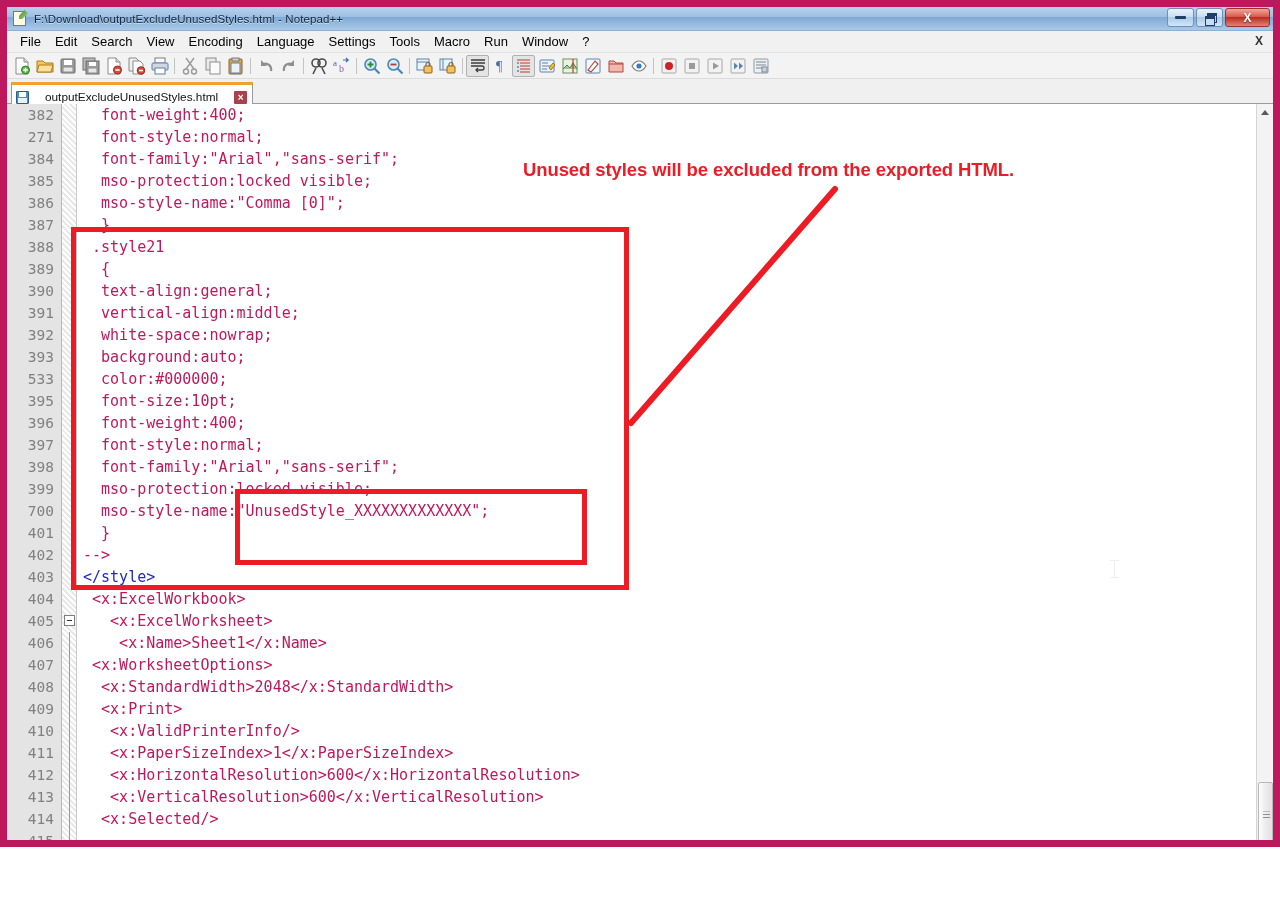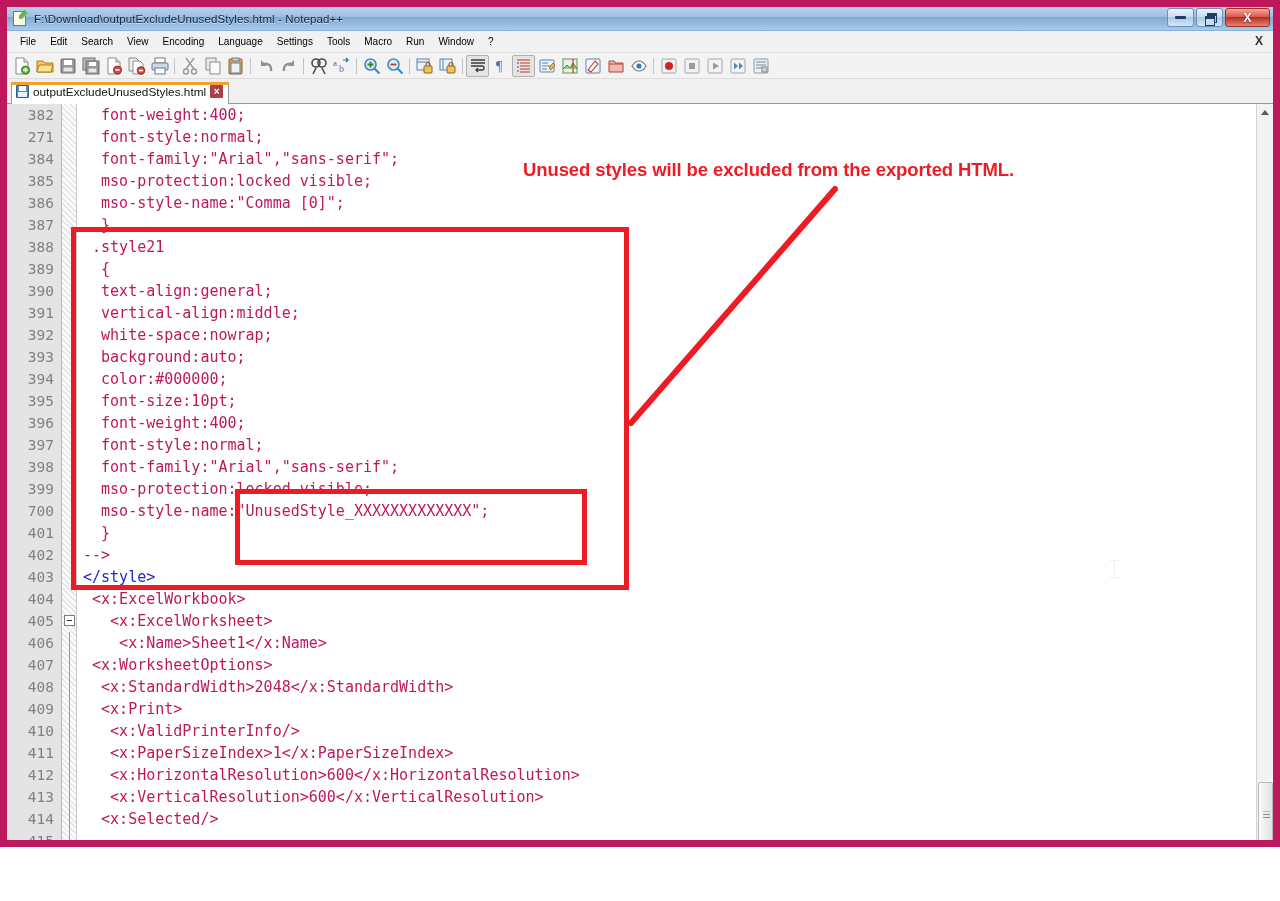--- a/index.html
+++ b/index.html
@@ -84,21 +84,21 @@
   
   .menubar {
     height: 22px;
     background: #f1f1f1;
     display: flex; align-items: center;
     padding-left: 6px;
     position: relative;
     border-bottom: 1px solid #e2e2e2;
   }
   .menu-item {
-    font-size: 10px; color: #000;
+    font-size: 13px; color: #000;
     padding: 2px 7px;
     white-space: nowrap;
   }
   .menu-close-x {
     position: absolute; right: 10px; top: 3px;
     font-size: 12px; color: #333; font-weight: 600;
   }
 
   
   .toolbar {
@@ -129,22 +129,22 @@
   
   .tabbar {
     height: 25px;
     background: #f0f0f0;
     display: flex; align-items: flex-end;
     padding-left: 4px;
     border-bottom: 1px solid #9a9a9a;
   }
   .tab {
     height: 22px;
-    display: flex; align-items: flex-start;
-    gap: 4px;
+    display: flex; align-items: flex-end;
+    gap: 16px;
     padding: 0 5px 0 4px;
     background: #ffffff;
     border: 1px solid #9a9a9a;
     border-bottom: none;
     border-top: 3px solid #f0a32a;
     position: relative;
     margin-bottom: -1px;
   }
   .tab-label { font-size: 11.8px; color: #111; white-space: nowrap; }
   .tab-save-icon {
@@ -598,21 +598,21 @@
         <div class="ln">384</div>
         <div class="ln">385</div>
         <div class="ln">386</div>
         <div class="ln">387</div>
         <div class="ln">388</div>
         <div class="ln">389</div>
         <div class="ln">390</div>
         <div class="ln">391</div>
         <div class="ln">392</div>
         <div class="ln">393</div>
-        <div class="ln">394</div>
+        <div class="ln">533</div>
         <div class="ln">395</div>
         <div class="ln">396</div>
         <div class="ln">397</div>
         <div class="ln">398</div>
         <div class="ln">399</div>
         <div class="ln">700</div>
         <div class="ln">401</div>
         <div class="ln">402</div>
         <div class="ln">403</div>
         <div class="ln">404</div>

